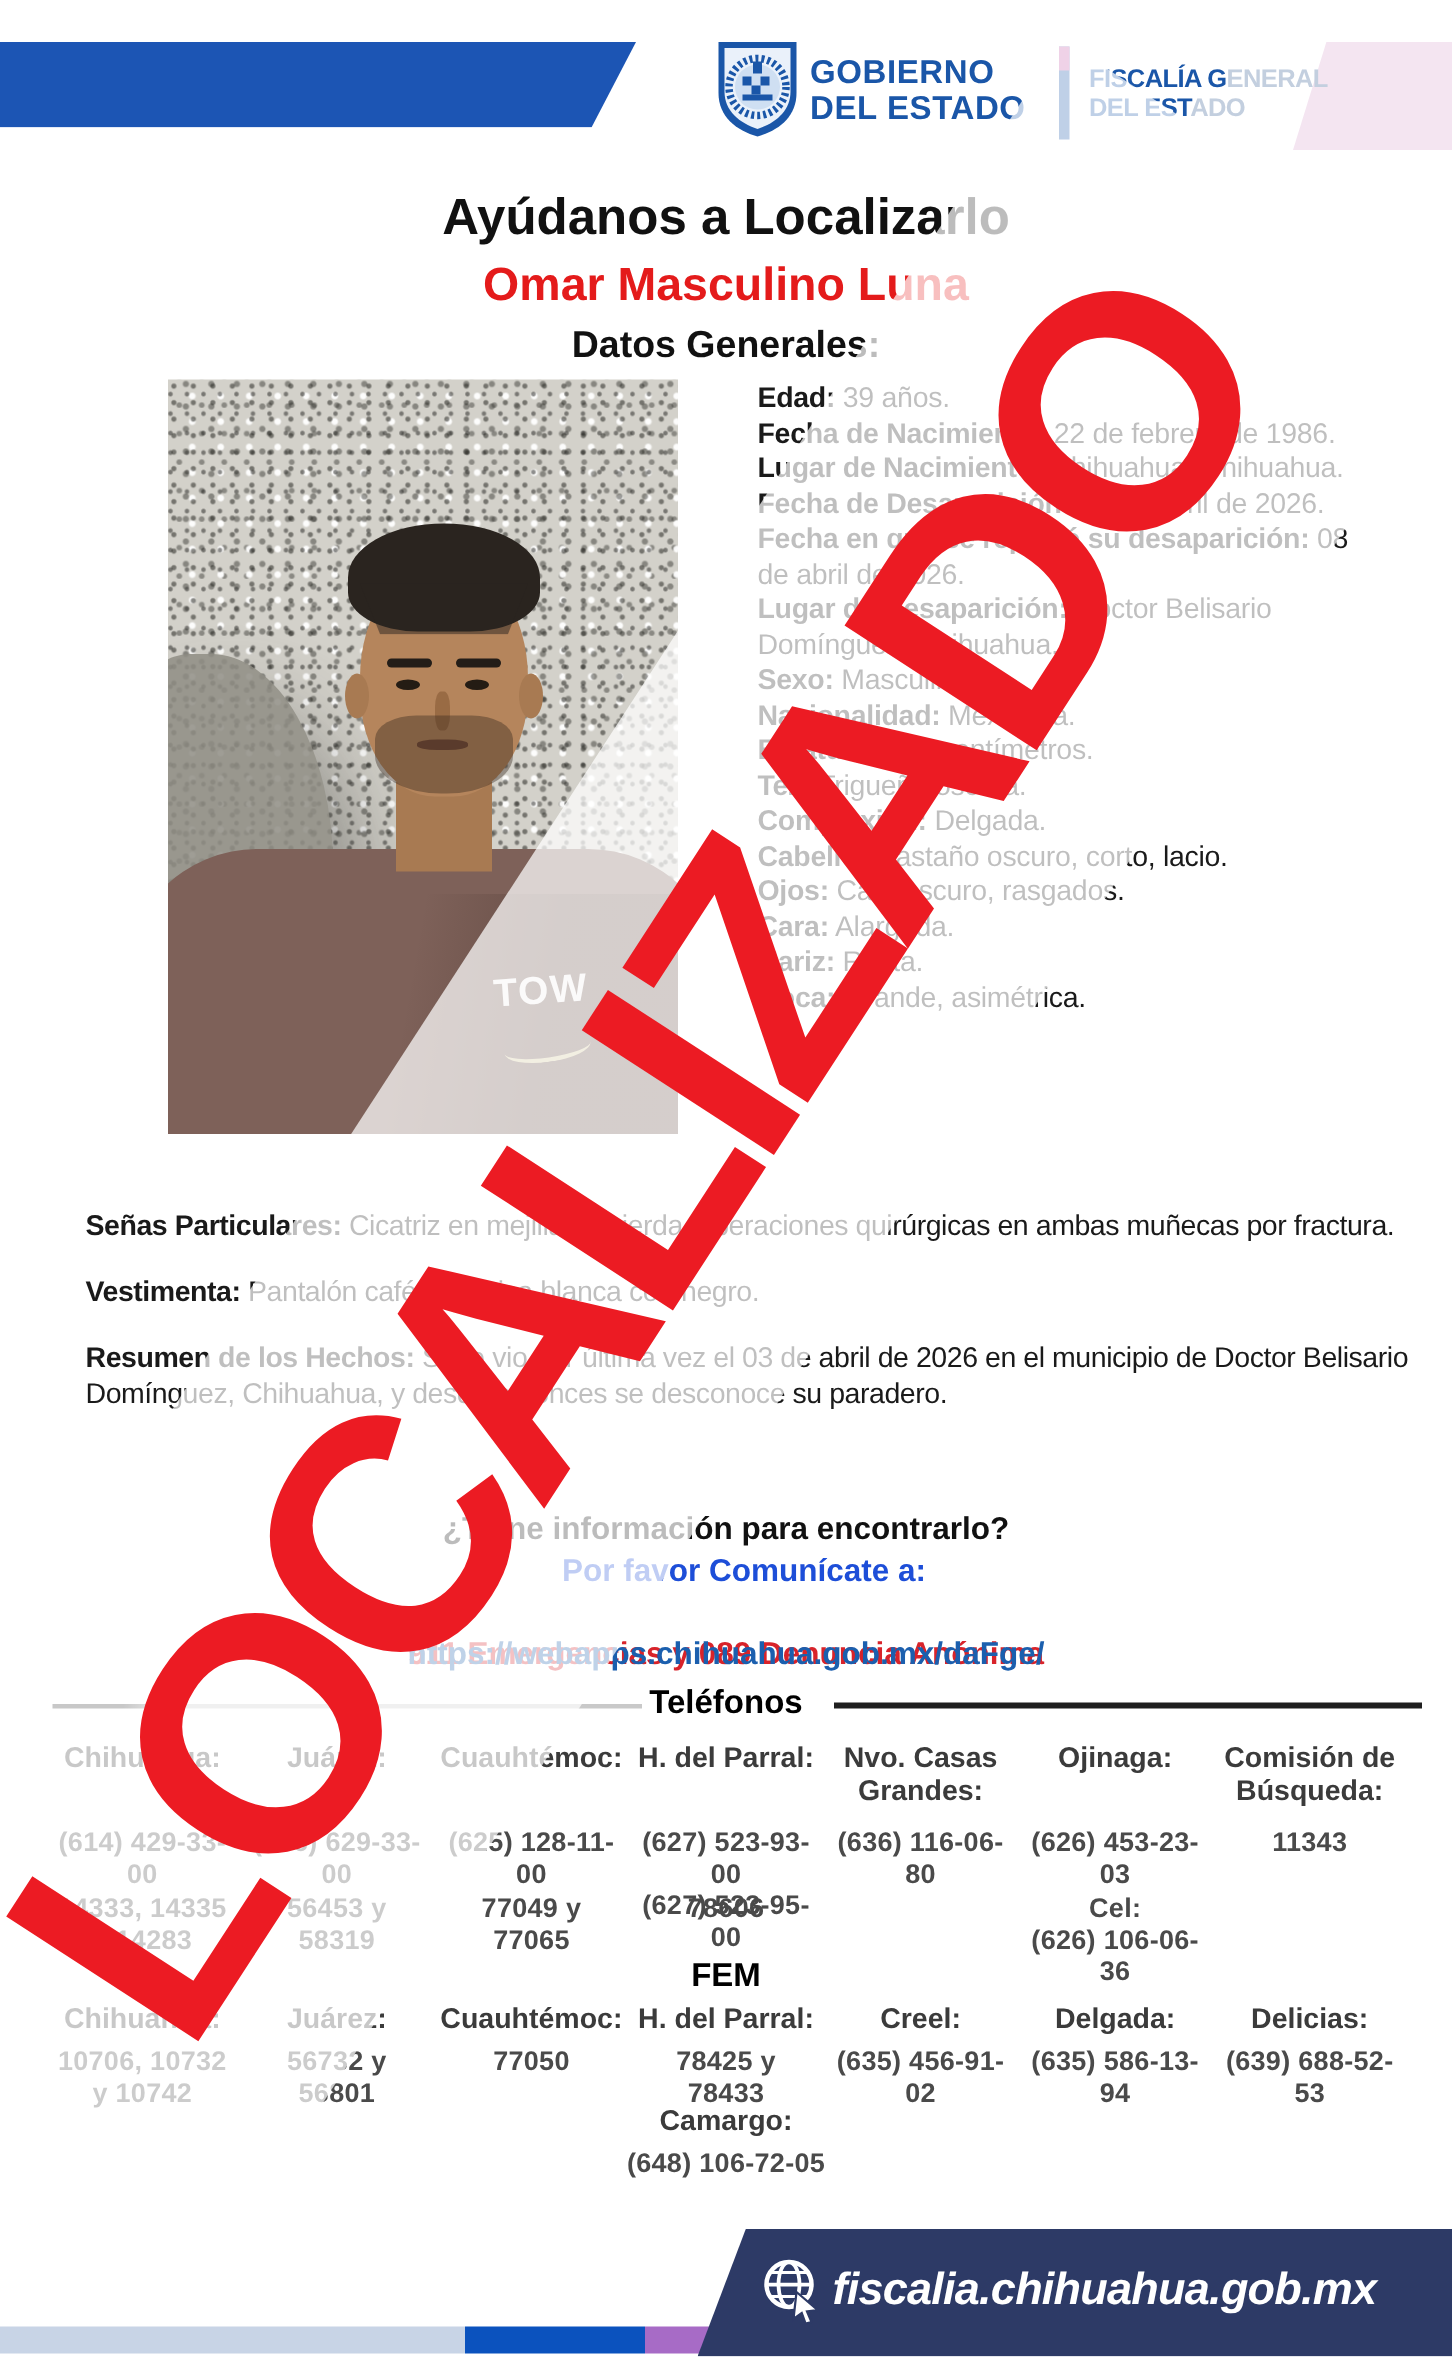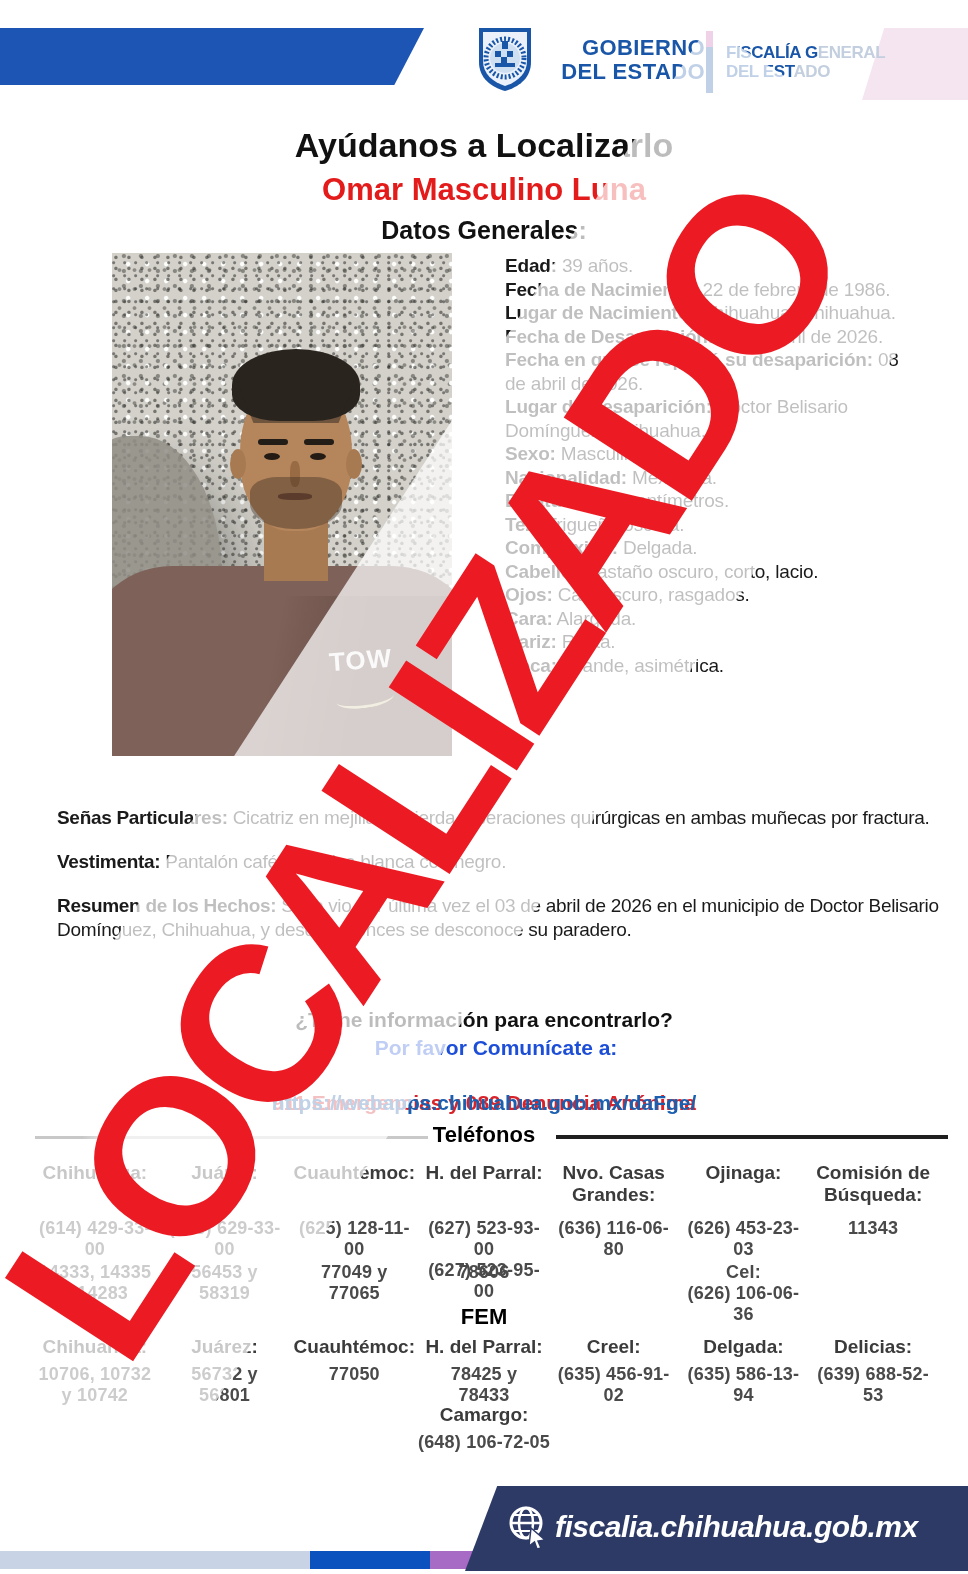--- a/index.html
+++ b/index.html
@@ -6,21 +6,21 @@
   .canvas{position:relative;width:968px;height:1574px;background:#ffffff;overflow:hidden;
           font-family:"Liberation Sans",sans-serif;color:#1a1a1a;}
   .abs{position:absolute;}
 
   
   .hdr-bluebar{left:0;top:28px;width:424px;height:57px;background:#1c55b4;
                clip-path:polygon(0 0,100% 0,93% 100%,0 100%);}
   .hdr-pink{left:862px;top:28px;width:106px;height:72px;background:#f4e5f1;
             clip-path:polygon(21% 0,100% 0,100% 100%,0 100%);}
   .crest{left:477px;top:25px;width:56px;height:68px;}
-  .gob-text{left:540px;top:36px;width:165px;text-align:right;color:#1a56a8;
+  .gob-text{left:540px;top:36px;width:165px;text-align:left;color:#1a56a8;
             font-weight:bold;font-size:22px;line-height:24px;letter-spacing:.4px;}
   .hdr-divider{left:706px;top:31px;width:7px;height:62px;background:#1a56a8;}
   .hdr-divider:before{content:"";position:absolute;left:0;top:0;width:7px;height:16px;background:#c75fa8;}
   .fge-text{left:726px;top:43px;width:220px;font-weight:bold;font-size:17px;line-height:19px;
             letter-spacing:-0.4px;color:#1a56a8;}
   .fge-text .faded{color:#c3cfdf;}
 
   
   .title{left:0;top:126px;width:968px;text-align:center;font-size:34px;font-weight:bold;color:#111;}
   .name{left:0;top:172px;width:968px;text-align:center;font-size:31px;font-weight:bold;color:#e41b1b;}

